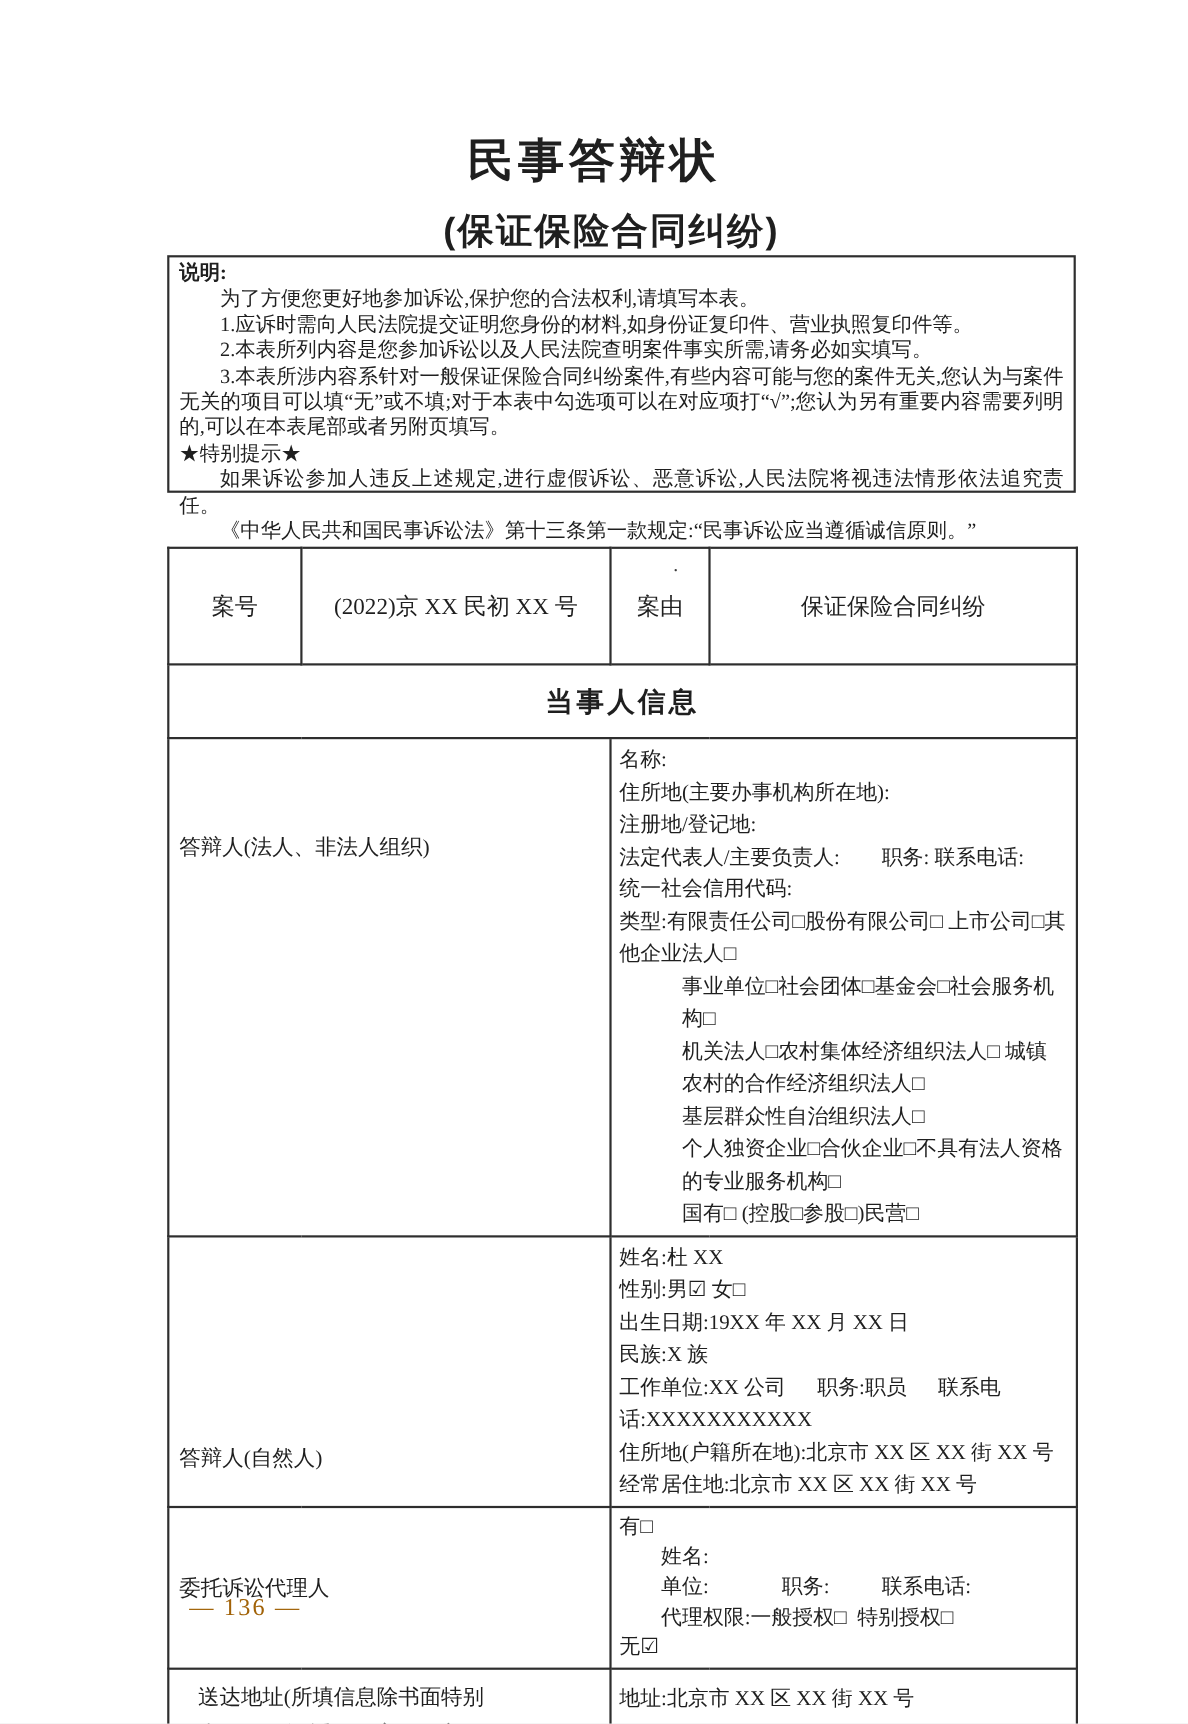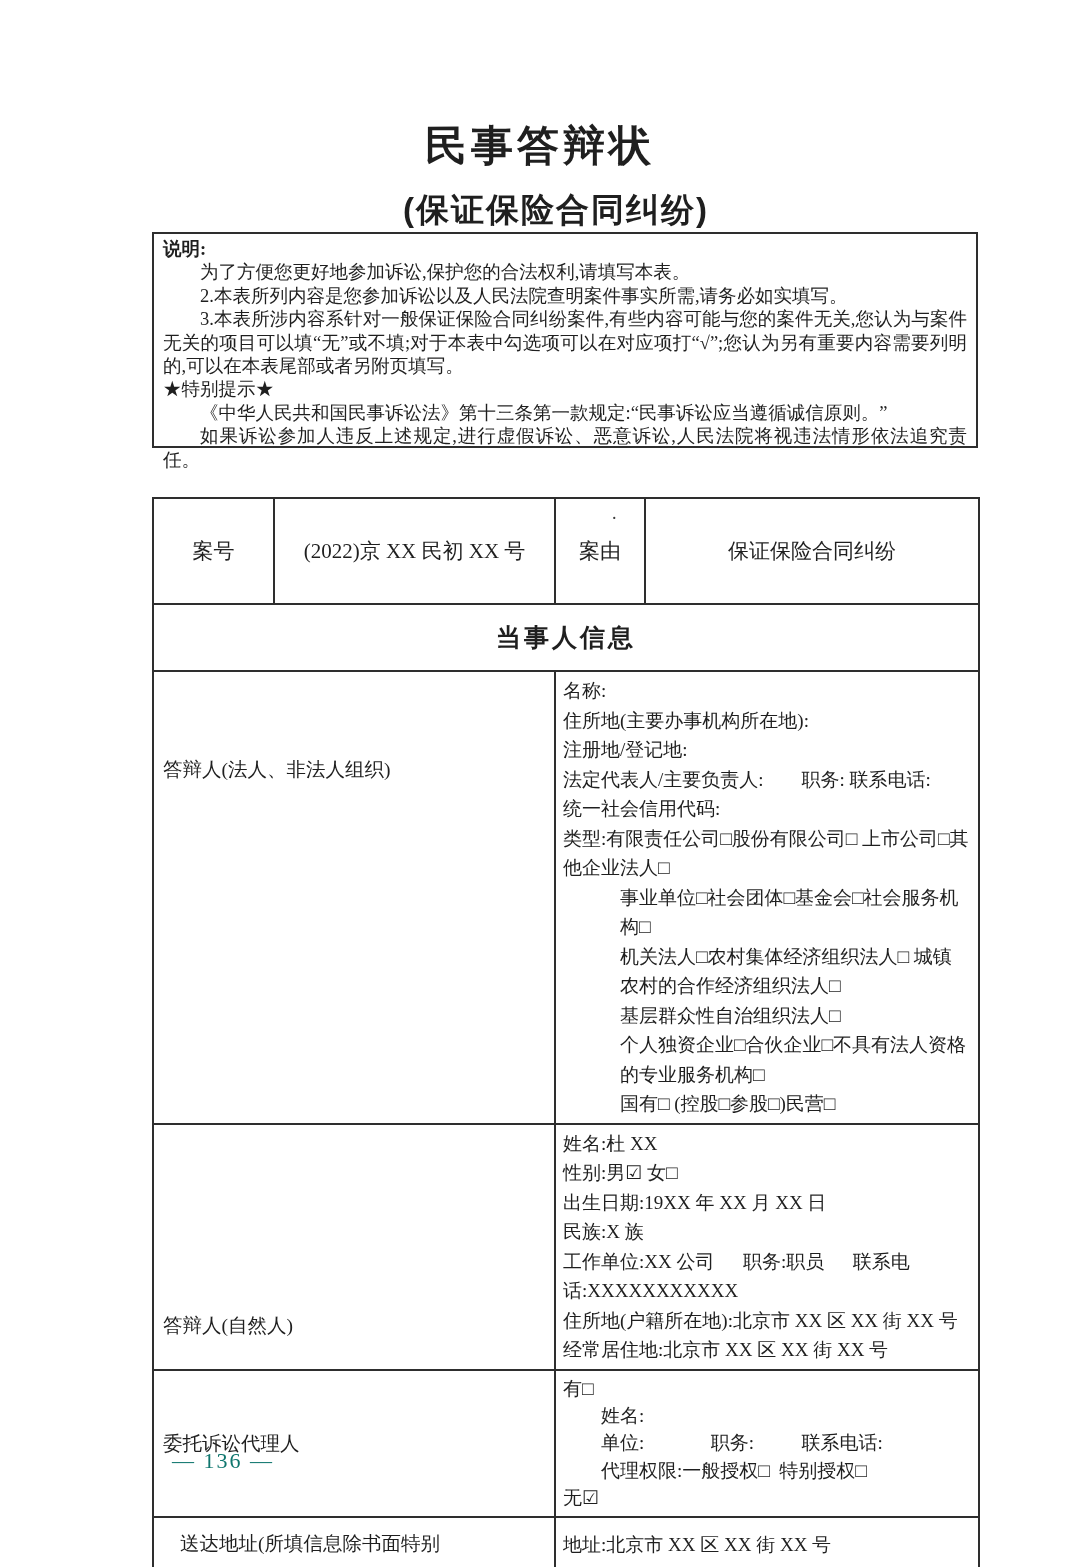--- a/index.html
+++ b/index.html
@@ -55,39 +55,40 @@
   td.legal-label { padding-top:84px; vertical-align:top; }
   td.addr-label { vertical-align:top; padding-top:9px; }
   .addr-label-line { line-height:34px; white-space:pre-wrap;margin-left:17px; }
   td.addr-content { vertical-align:top; padding-top:9px; }
   .addr-line { line-height:35px; white-space:pre-wrap; }
   .stray-dot {
     position:absolute; left:612px; top:503px; font-size:18px; color:#3a3a3a;
   }
   .page-number {
     position:absolute; left:172px; top:1448px;
-    font-size:22px; letter-spacing:2px; color:#0f766e;
+    font-size:22px; letter-spacing:2px; color:#a16207;
   }
 </style>
 </head>
 <body>
 
 <div class="page">
 
   <div class="doc-title">民事答辩状</div>
   <div class="doc-subtitle">(保证保险合同纠纷)</div>
 
   <div class="notice-box">
     <p class="b">说明:</p>
     <p class="ti2">为了方便您更好地参加诉讼,保护您的合法权利,请填写本表。</p>
+    <p class="ti2">1.应诉时需向人民法院提交证明您身份的材料,如身份证复印件、营业执照复印件等。</p>
     <p class="ti2">2.本表所列内容是您参加诉讼以及人民法院查明案件事实所需,请务必如实填写。</p>
     <p class="ti2">3.本表所涉内容系针对一般保证保险合同纠纷案件,有些内容可能与您的案件无关,您认为与案件无关的项目可以填“无”或不填;对于本表中勾选项可以在对应项打“√”;您认为另有重要内容需要列明的,可以在本表尾部或者另附页填写。</p>
     <p>★特别提示★</p>
+    <p class="ti2">如果诉讼参加人违反上述规定,进行虚假诉讼、恶意诉讼,人民法院将视违法情形依法追究责任。</p>
     <p class="ti2">《中华人民共和国民事诉讼法》第十三条第一款规定:“民事诉讼应当遵循诚信原则。”</p>
-    <p class="ti2">如果诉讼参加人违反上述规定,进行虚假诉讼、恶意诉讼,人民法院将视违法情形依法追究责任。</p>
   </div>
 
   <span class="stray-dot">.</span>
 
   <table class="main-table">
     <colgroup>
       <col style="width:121px">
         <col style="width:281px">
         <col style="width:90px">
         <col style="width:334px">

